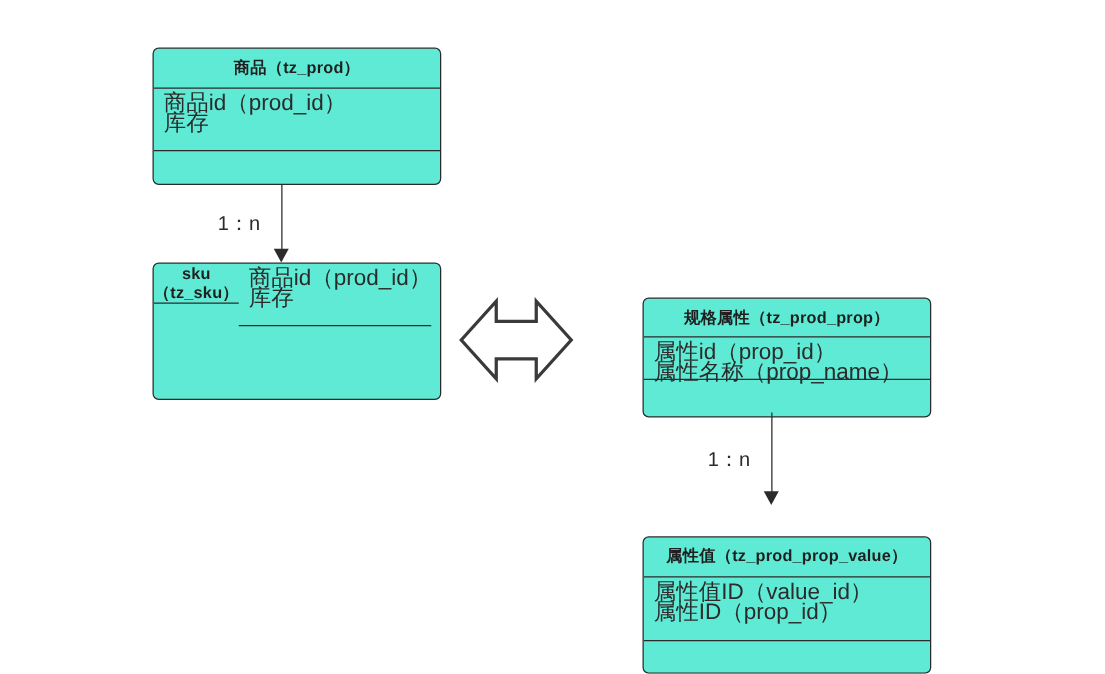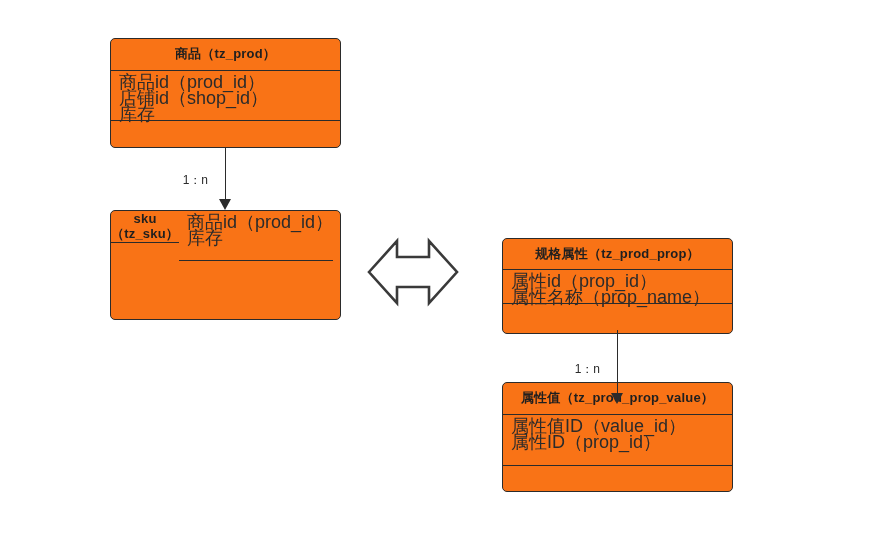--- a/index.html
+++ b/index.html
@@ -21,24 +21,25 @@
     position: absolute;
     left: 0; top: 0;
     width: 884px;
     height: 539px;
   }
 
   
   .entity {
     position: absolute;
     box-sizing: border-box;
-    background: #f97316;
+    background: #5eead4;
     border: 1.6px solid #2b2b2b;
     border-radius: 5px;
     overflow: hidden;
+    margin-left: 12px;
   }
   .entity-title {
     box-sizing: border-box;
     width: 100%;
     text-align: center;
     font-weight: bold;
     font-size: 13px;
     line-height: 1.1;
     color: #1f1f1f;
     border-bottom: 1.6px solid #2b2b2b;
@@ -69,21 +70,21 @@
   .conn {
     position: absolute;
   }
   .conn-line {
     position: absolute;
     width: 0;
     border-left: 1.6px solid #2b2b2b;
   }
   .conn-label {
     position: absolute;
-    font-size: 12px;
+    font-size: 16px;
     line-height: 14px;
     color: #2b2b2b;
     white-space: nowrap;
   }
   .arrow-head {
     position: absolute;
     width: 0;
     height: 0;
     border-left: 6.5px solid transparent;
     border-right: 6.5px solid transparent;
@@ -96,21 +97,20 @@
 </style>
 </head>
 <body>
 
 <div class="canvas">
 
   <div class="entity" style="left:110px; top:38px; width:231px; height:110px; display:flex; flex-direction:column;">
     <div class="entity-title" style="height:32px;">商品（tz_prod）</div>
     <div class="entity-fields" style="height:50px;">
       <div class="field-row">商品id（prod_id）</div>
-      <div class="field-row">店铺id（shop_id）</div>
       <div class="field-row">库存</div>
     </div>
     <div class="entity-footer"></div>
   </div>
 
   <div class="entity" style="left:110px; top:210px; width:231px; height:110px; display:flex; flex-direction:row;">
     <div class="entity-title" style="height:32px;">sku（tz_sku）</div>
     <div class="entity-fields" style="height:50px;">
       <div class="field-row">商品id（prod_id）</div>
       <div class="field-row">库存</div>
@@ -120,21 +120,21 @@
 
   <div class="entity" style="left:502px; top:238px; width:231px; height:96px; display:flex; flex-direction:column;">
     <div class="entity-title" style="height:31px;">规格属性（tz_prod_prop）</div>
     <div class="entity-fields" style="height:34px;">
       <div class="field-row">属性id（prop_id）</div>
       <div class="field-row">属性名称（prop_name）</div>
     </div>
     <div class="entity-footer"></div>
   </div>
 
-  <div class="entity" style="left:502px; top:382px; width:231px; height:110px; display:flex; flex-direction:column;">
+  <div class="entity" style="left:502px; top:429px; width:231px; height:110px; display:flex; flex-direction:column;">
     <div class="entity-title" style="height:32px;">属性值（tz_prod_prop_value）</div>
     <div class="entity-fields" style="height:51px;">
       <div class="field-row">属性值ID（value_id）</div>
       <div class="field-row">属性ID（prop_id）</div>
     </div>
     <div class="entity-footer"></div>
   </div>
 
   <div class="conn" style="left:0; top:0; width:884px; height:539px; pointer-events:none;">
     <div class="conn-line" style="left:225px; top:148px; height:52px;"></div>

